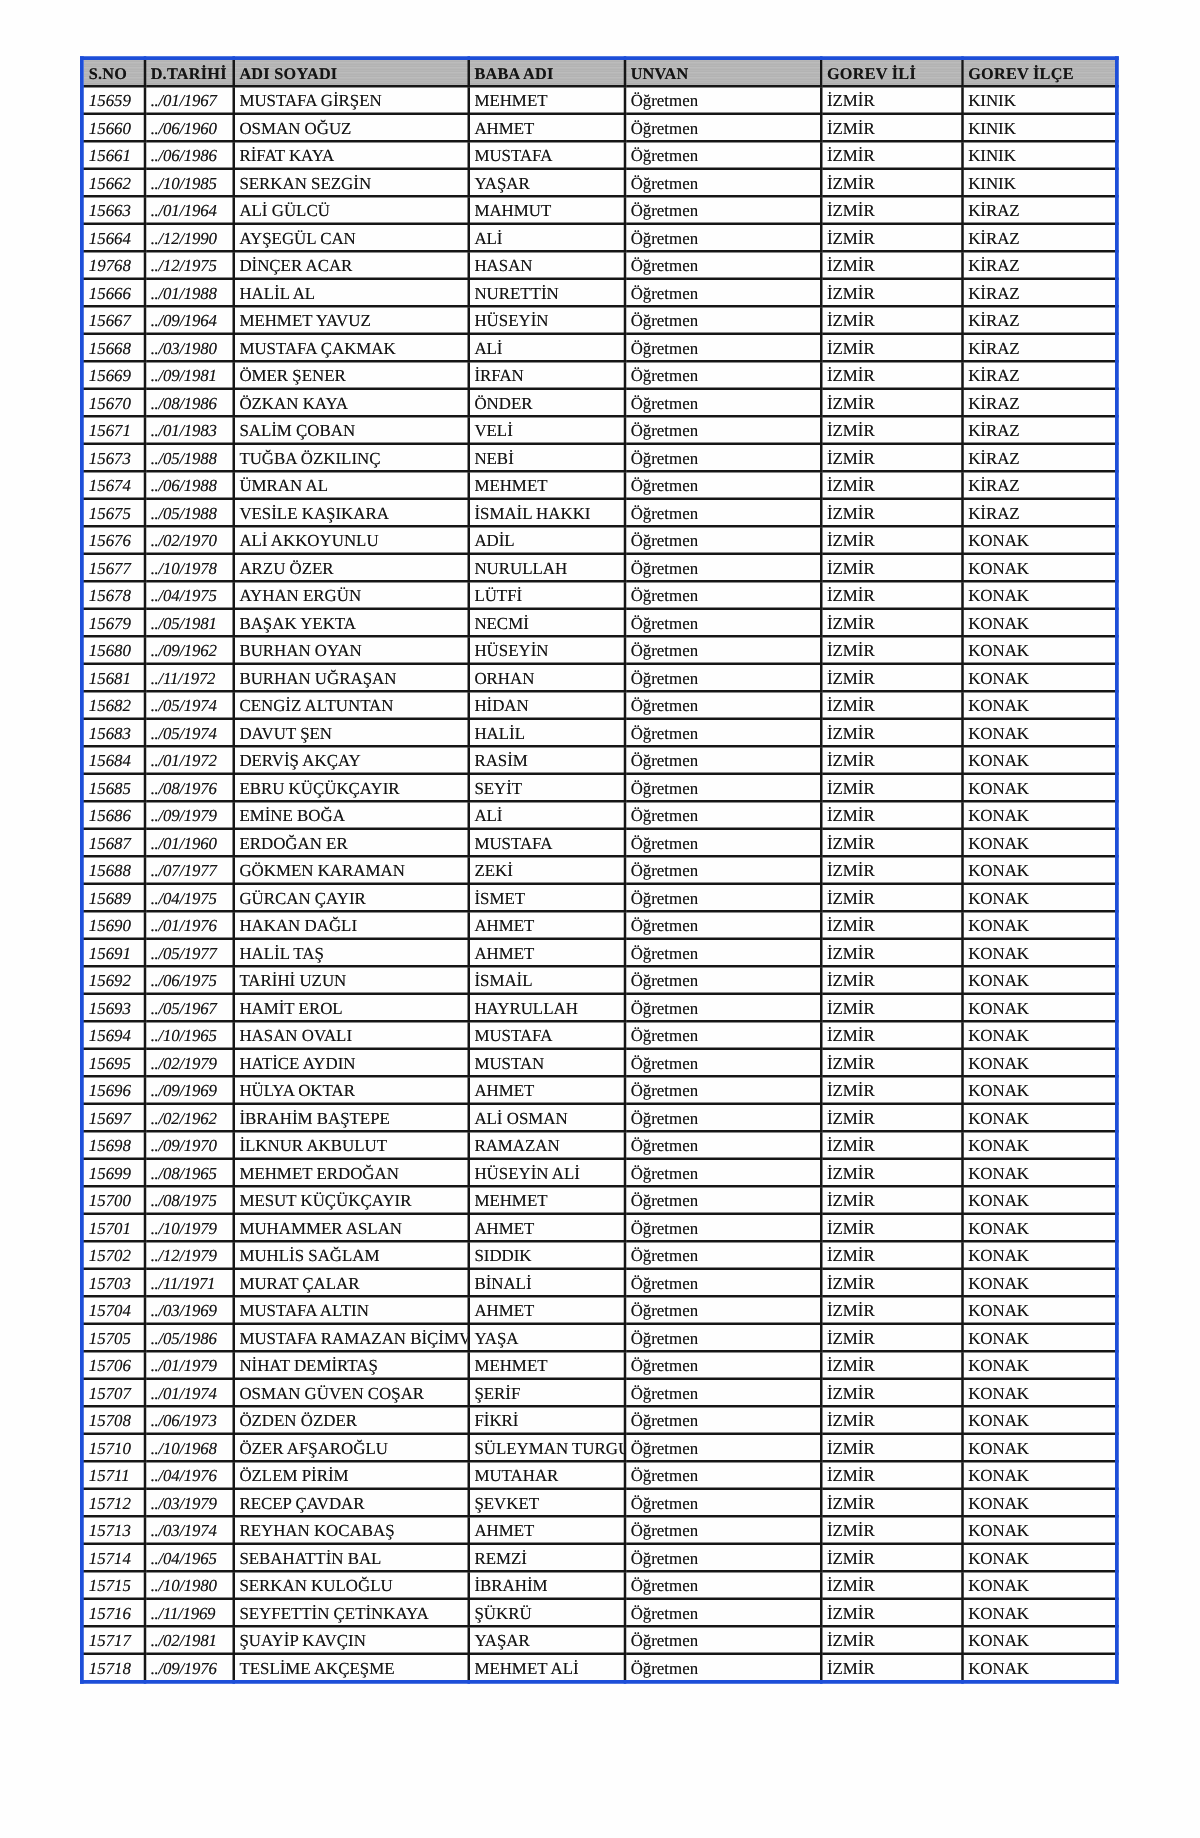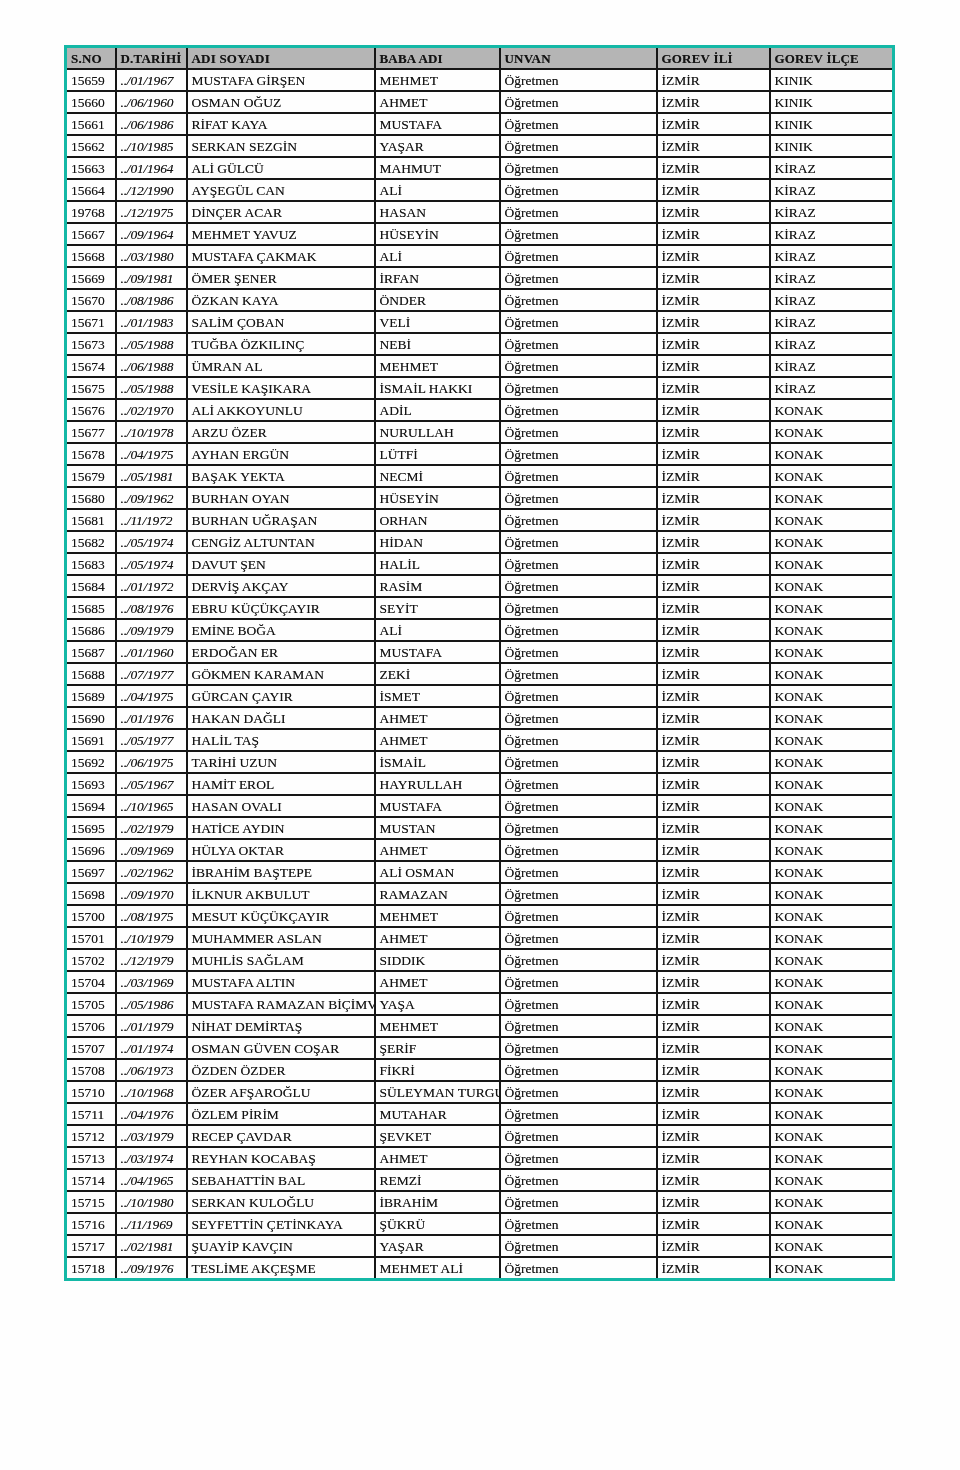--- a/index.html
+++ b/index.html
@@ -19,21 +19,21 @@
     inset: 0;
     background: #fefefe;
   }
   table.doc-table {
     position: absolute;
     left: 64px;
     top: 45px;
     width: 828px;
     border-collapse: collapse;
     table-layout: fixed;
-    border: 3px solid #14b8a6;
+    border: 3px solid #1d4ed8;
   }
   table.doc-table th,
   table.doc-table td {
     border: 2px solid #161616;
     overflow: hidden;
     white-space: nowrap;
     vertical-align: middle;
     text-shadow: 0 0 0.5px rgba(20,20,20,0.55);
   }
   table.doc-table th {
@@ -43,21 +43,21 @@
     text-align: left;
     padding: 2px 3px 1px 4px;
     line-height: 17px;
     letter-spacing: 0.2px;
   }
   table.doc-table td {
     font-size: 13.5px;
     padding: 2px 3px 1px 4px;
     line-height: 17px;
   }
-  td.col-sno   { padding-left: 3px; }
+  td.col-sno   { padding-left: 3px; font-style: italic; }
   td.col-date  { letter-spacing: -0.2px; font-style: italic; }
   td.condensed-name { font-size: 8.5px; letter-spacing: 0; }
   td.condensed-baba { font-size: 10px; letter-spacing: 0; }
 </style>
 </head>
 <body>
 
 <div class="page">
   <table class="doc-table">
     <colgroup>
@@ -138,20 +138,29 @@
         <tr>
           <td class="col-sno">19768</td>
           <td class="col-date">../12/1975</td>
           <td class="col-name">DİNÇER ACAR</td>
           <td class="col-baba">HASAN</td>
           <td class="col-unvan">Öğretmen</td>
           <td class="col-il">İZMİR</td>
           <td class="col-ilce">KİRAZ</td>
         </tr>
         <tr>
+          <td class="col-sno">15666</td>
+          <td class="col-date">../01/1988</td>
+          <td class="col-name">HALİL AL</td>
+          <td class="col-baba">NURETTİN</td>
+          <td class="col-unvan">Öğretmen</td>
+          <td class="col-il">İZMİR</td>
+          <td class="col-ilce">KİRAZ</td>
+        </tr>
+        <tr>
           <td class="col-sno">15667</td>
           <td class="col-date">../09/1964</td>
           <td class="col-name">MEHMET YAVUZ</td>
           <td class="col-baba">HÜSEYİN</td>
           <td class="col-unvan">Öğretmen</td>
           <td class="col-il">İZMİR</td>
           <td class="col-ilce">KİRAZ</td>
         </tr>
         <tr>
           <td class="col-sno">15668</td>
@@ -417,20 +426,29 @@
         <tr>
           <td class="col-sno">15698</td>
           <td class="col-date">../09/1970</td>
           <td class="col-name">İLKNUR AKBULUT</td>
           <td class="col-baba">RAMAZAN</td>
           <td class="col-unvan">Öğretmen</td>
           <td class="col-il">İZMİR</td>
           <td class="col-ilce">KONAK</td>
         </tr>
         <tr>
+          <td class="col-sno">15699</td>
+          <td class="col-date">../08/1965</td>
+          <td class="col-name">MEHMET ERDOĞAN</td>
+          <td class="col-baba">HÜSEYİN ALİ</td>
+          <td class="col-unvan">Öğretmen</td>
+          <td class="col-il">İZMİR</td>
+          <td class="col-ilce">KONAK</td>
+        </tr>
+        <tr>
           <td class="col-sno">15700</td>
           <td class="col-date">../08/1975</td>
           <td class="col-name">MESUT KÜÇÜKÇAYIR</td>
           <td class="col-baba">MEHMET</td>
           <td class="col-unvan">Öğretmen</td>
           <td class="col-il">İZMİR</td>
           <td class="col-ilce">KONAK</td>
         </tr>
         <tr>
           <td class="col-sno">15701</td>
@@ -439,20 +457,29 @@
           <td class="col-baba">AHMET</td>
           <td class="col-unvan">Öğretmen</td>
           <td class="col-il">İZMİR</td>
           <td class="col-ilce">KONAK</td>
         </tr>
         <tr>
           <td class="col-sno">15702</td>
           <td class="col-date">../12/1979</td>
           <td class="col-name">MUHLİS SAĞLAM</td>
           <td class="col-baba">SIDDIK</td>
+          <td class="col-unvan">Öğretmen</td>
+          <td class="col-il">İZMİR</td>
+          <td class="col-ilce">KONAK</td>
+        </tr>
+        <tr>
+          <td class="col-sno">15703</td>
+          <td class="col-date">../11/1971</td>
+          <td class="col-name">MURAT ÇALAR</td>
+          <td class="col-baba">BİNALİ</td>
           <td class="col-unvan">Öğretmen</td>
           <td class="col-il">İZMİR</td>
           <td class="col-ilce">KONAK</td>
         </tr>
         <tr>
           <td class="col-sno">15704</td>
           <td class="col-date">../03/1969</td>
           <td class="col-name">MUSTAFA ALTIN</td>
           <td class="col-baba">AHMET</td>
           <td class="col-unvan">Öğretmen</td>

